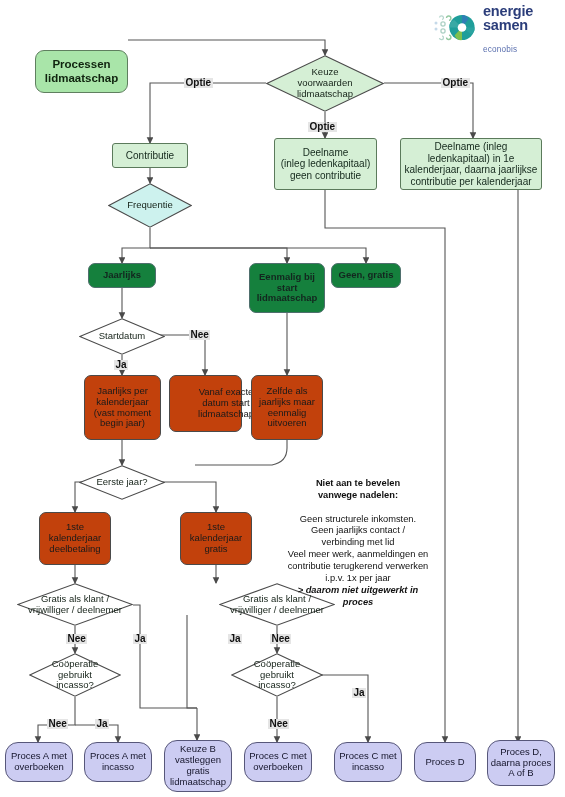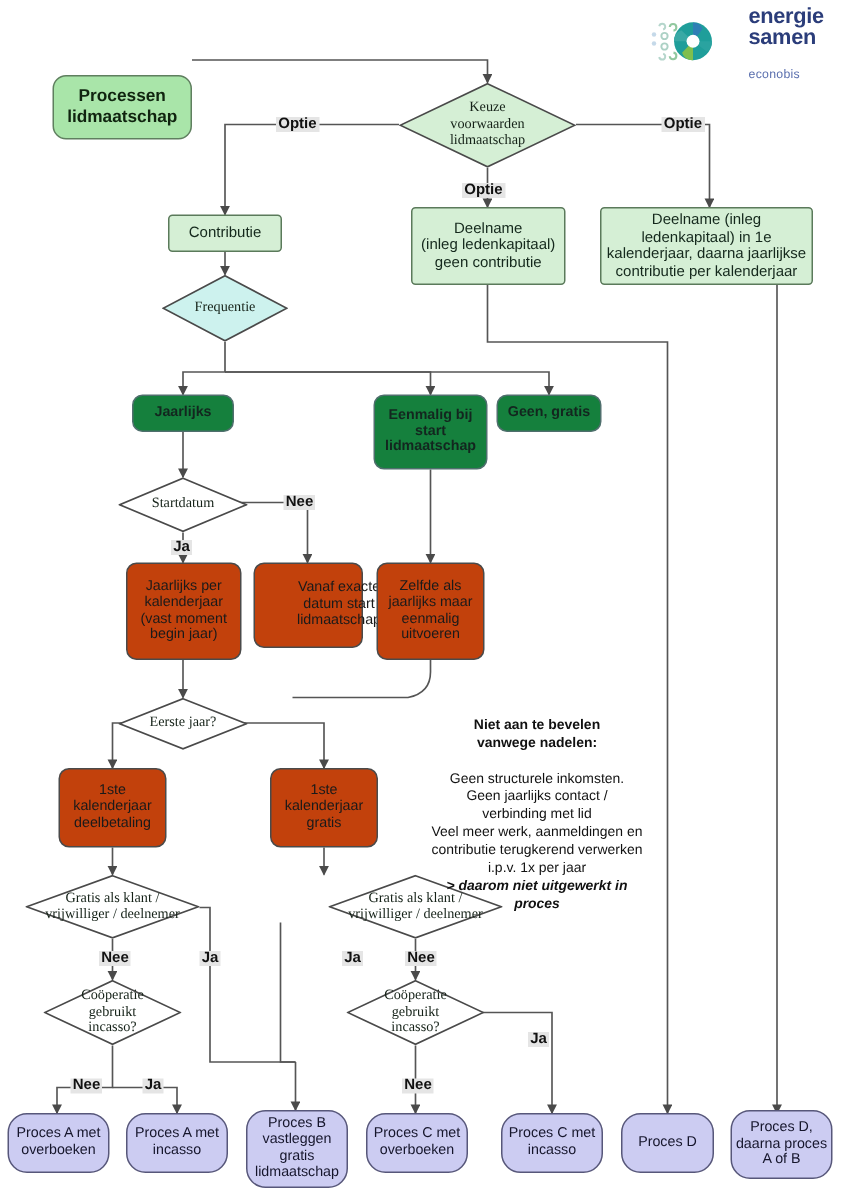--- a/index.html
+++ b/index.html
@@ -84,21 +84,20 @@
     box-sizing:border-box;
   }
   .diamond .dshape{
     position:absolute;
     left:0;top:0;width:100%;height:100%;
   }
   .diamond .dlabel{
     position:relative;
     z-index:2;
     padding:0 2px;
-    font-family:Liberation Serif, serif;
   }
   
   .textblock{
     position:absolute;
     text-align:center;
     font-size:9.3px;
     line-height:1.28;
     color:#111;
     white-space:pre-line;
   }
@@ -113,21 +112,21 @@
     background:#e5e5e5;
     padding:0 1.5px;
     line-height:1;
     white-space:nowrap;
   }
   
   #logo{
     position:absolute;
     left:432px;top:8px;
     width:128px;height:42px;
-    display:flex;align-items:center;gap:21px;
+    display:flex;align-items:center;gap:5px;
   }
   #logo .mark{width:46px;height:36px;flex:0 0 46px;}
   #logo .wordmark{
     display:flex;flex-direction:column;justify-content:center;
     line-height:0.98;
   }
   #logo .w1,#logo .w2{
     font-size:14.5px;font-weight:bold;color:#2b3d7a;letter-spacing:-.2px;
   }
   #logo .w3{
@@ -325,21 +324,21 @@
 gebruikt
 incasso?</span>
   </div>
 
   <div class="node rect-purple" style="left:5px;top:742px;width:68px;height:40px;">Proces A met
 overboeken</div>
 
   <div class="node rect-purple" style="left:84px;top:742px;width:68px;height:40px;">Proces A met
 incasso</div>
 
-  <div class="node rect-purple" style="left:164px;top:740px;width:68px;height:52px;">Proces B
+  <div class="node rect-purple" style="left:164px;top:740px;width:68px;height:52px;">Keuze B
 vastleggen
 gratis
 lidmaatschap</div>
 
   <div class="node rect-purple" style="left:244px;top:742px;width:68px;height:40px;">Proces C met
 overboeken</div>
 
   <div class="node rect-purple" style="left:334px;top:742px;width:68px;height:40px;">Proces C met
 incasso</div>
 

